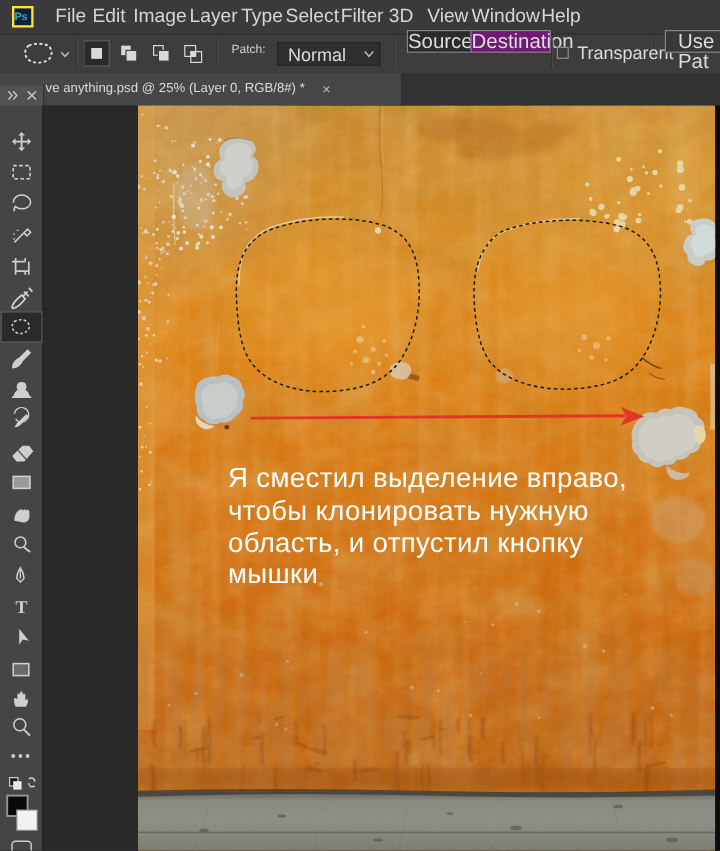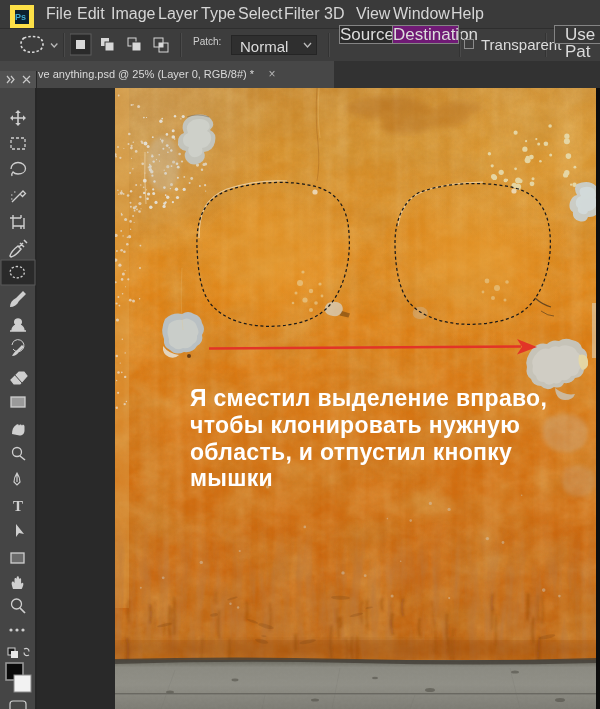--- a/index.html
+++ b/index.html
@@ -1,36 +1,36 @@
 <!DOCTYPE html>
 <html><head>
 <meta charset="utf-8">
 <style>
   html,body{margin:0;padding:0;}
   body{width:600px;height:709px;overflow:hidden;background:#383838;
        font-family:"Liberation Sans",sans-serif;position:relative;}
   .abs{position:absolute;}
   #menubar{left:0;top:0;width:600px;height:28px;background:#3a3a3a;}
   #pslogo{left:10px;top:5px;width:14px;height:14px;background:#0b2230;
-          border:5px solid #fde047;color:#3fa9cc;font-size:9px;font-weight:bold;
+          border:2px solid #fde047;color:#3fa9cc;font-size:9px;font-weight:bold;
           line-height:14px;}
   .mitem{position:absolute;top:0;height:28px;line-height:28px;color:#d6d6d6;font-size:16px;}
   #optbar{left:0;top:28px;width:600px;height:33px;background:#3d3d3d;
           border-top:1px solid #2e2e2e;box-sizing:border-box;}
   .sep{position:absolute;top:33px;width:1px;height:24px;background:#333;border-right:1px solid #4a4a4a;}
   .obtn{position:absolute;top:25px;height:17px;line-height:17px;font-size:17px;color:#dcdcdc;
         border:1px solid #848484;text-align:center;}
   #tabbar{left:0;top:61px;width:600px;height:27px;background:#323232;}
   #tab{left:0;top:61px;width:334px;height:27px;background:#474747;color:#dadada;
        font-size:11px;line-height:27px;white-space:nowrap;overflow:hidden;}
   #tabx{left:262px;top:61px;width:20px;height:27px;color:#b5b5b5;font-size:12px;
         line-height:27px;text-align:center;}
   #paste{left:0;top:88px;width:600px;height:621px;background:#292929;}
   #blackedge{left:595px;top:88px;width:5px;height:621px;background:#0d0d0d;}
-  #phototext{left:190px;top:385px;color:#ffffff;font-size:23px;line-height:26.8px;font-weight:bold;letter-spacing:0.3px;}
+  #phototext{left:190px;top:385px;color:#ffffff;font-size:23px;line-height:26.8px;font-weight:normal;letter-spacing:0.3px;}
 </style>
 </head>
 <body>
   <div class="abs" id="menubar"></div>
   <div class="abs" id="pslogo">Ps</div>
   <span class="mitem" style="left:46px">File</span>
   <span class="mitem" style="left:77px">Edit</span>
   <span class="mitem" style="left:111px">Image</span>
   <span class="mitem" style="left:158px">Layer</span>
   <span class="mitem" style="left:201px">Type</span>

